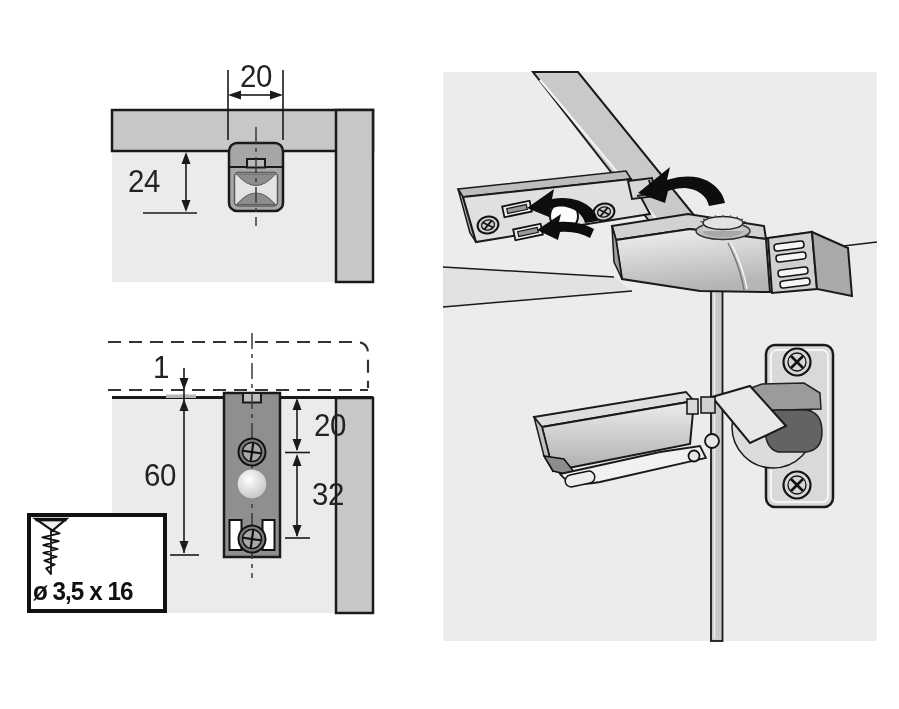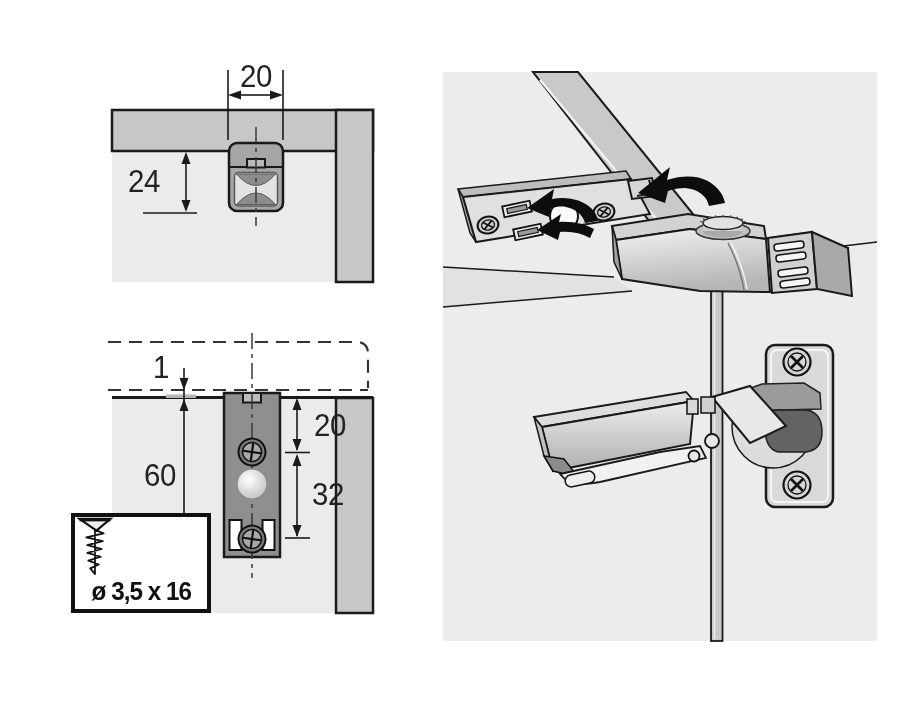--- a/index.html
+++ b/index.html
@@ -13,21 +13,21 @@
     padding-left:44px;
   }
   .stage svg{position:absolute;left:0;top:0;}
   .dim-label{
     position:absolute;color:var(--text);font-size:31px;line-height:1;
     text-align:center;letter-spacing:-0.5px;transform:scaleX(0.95);
   }
   .screw-box{
     position:absolute;left:27px;top:513px;width:140px;height:100px;
     box-sizing:border-box;border:4px solid #111;background:#ffffff;z-index:5;
-    display:flex;flex-direction:column;align-items:center;justify-content:flex-end;margin-left:44px;
+    display:flex;flex-direction:column;justify-content:flex-end;
   }
   .screw-box .icon-wrap{flex:1;display:flex;align-items:center;justify-content:center;padding-top:2px;}
   .screw-spec{
     color:#111;font-size:25px;font-weight:700;line-height:1;
     letter-spacing:-1px;padding-bottom:5px;white-space:nowrap;transform:scaleX(0.97);
   }
 </style>
 </head>
 <body>
 

